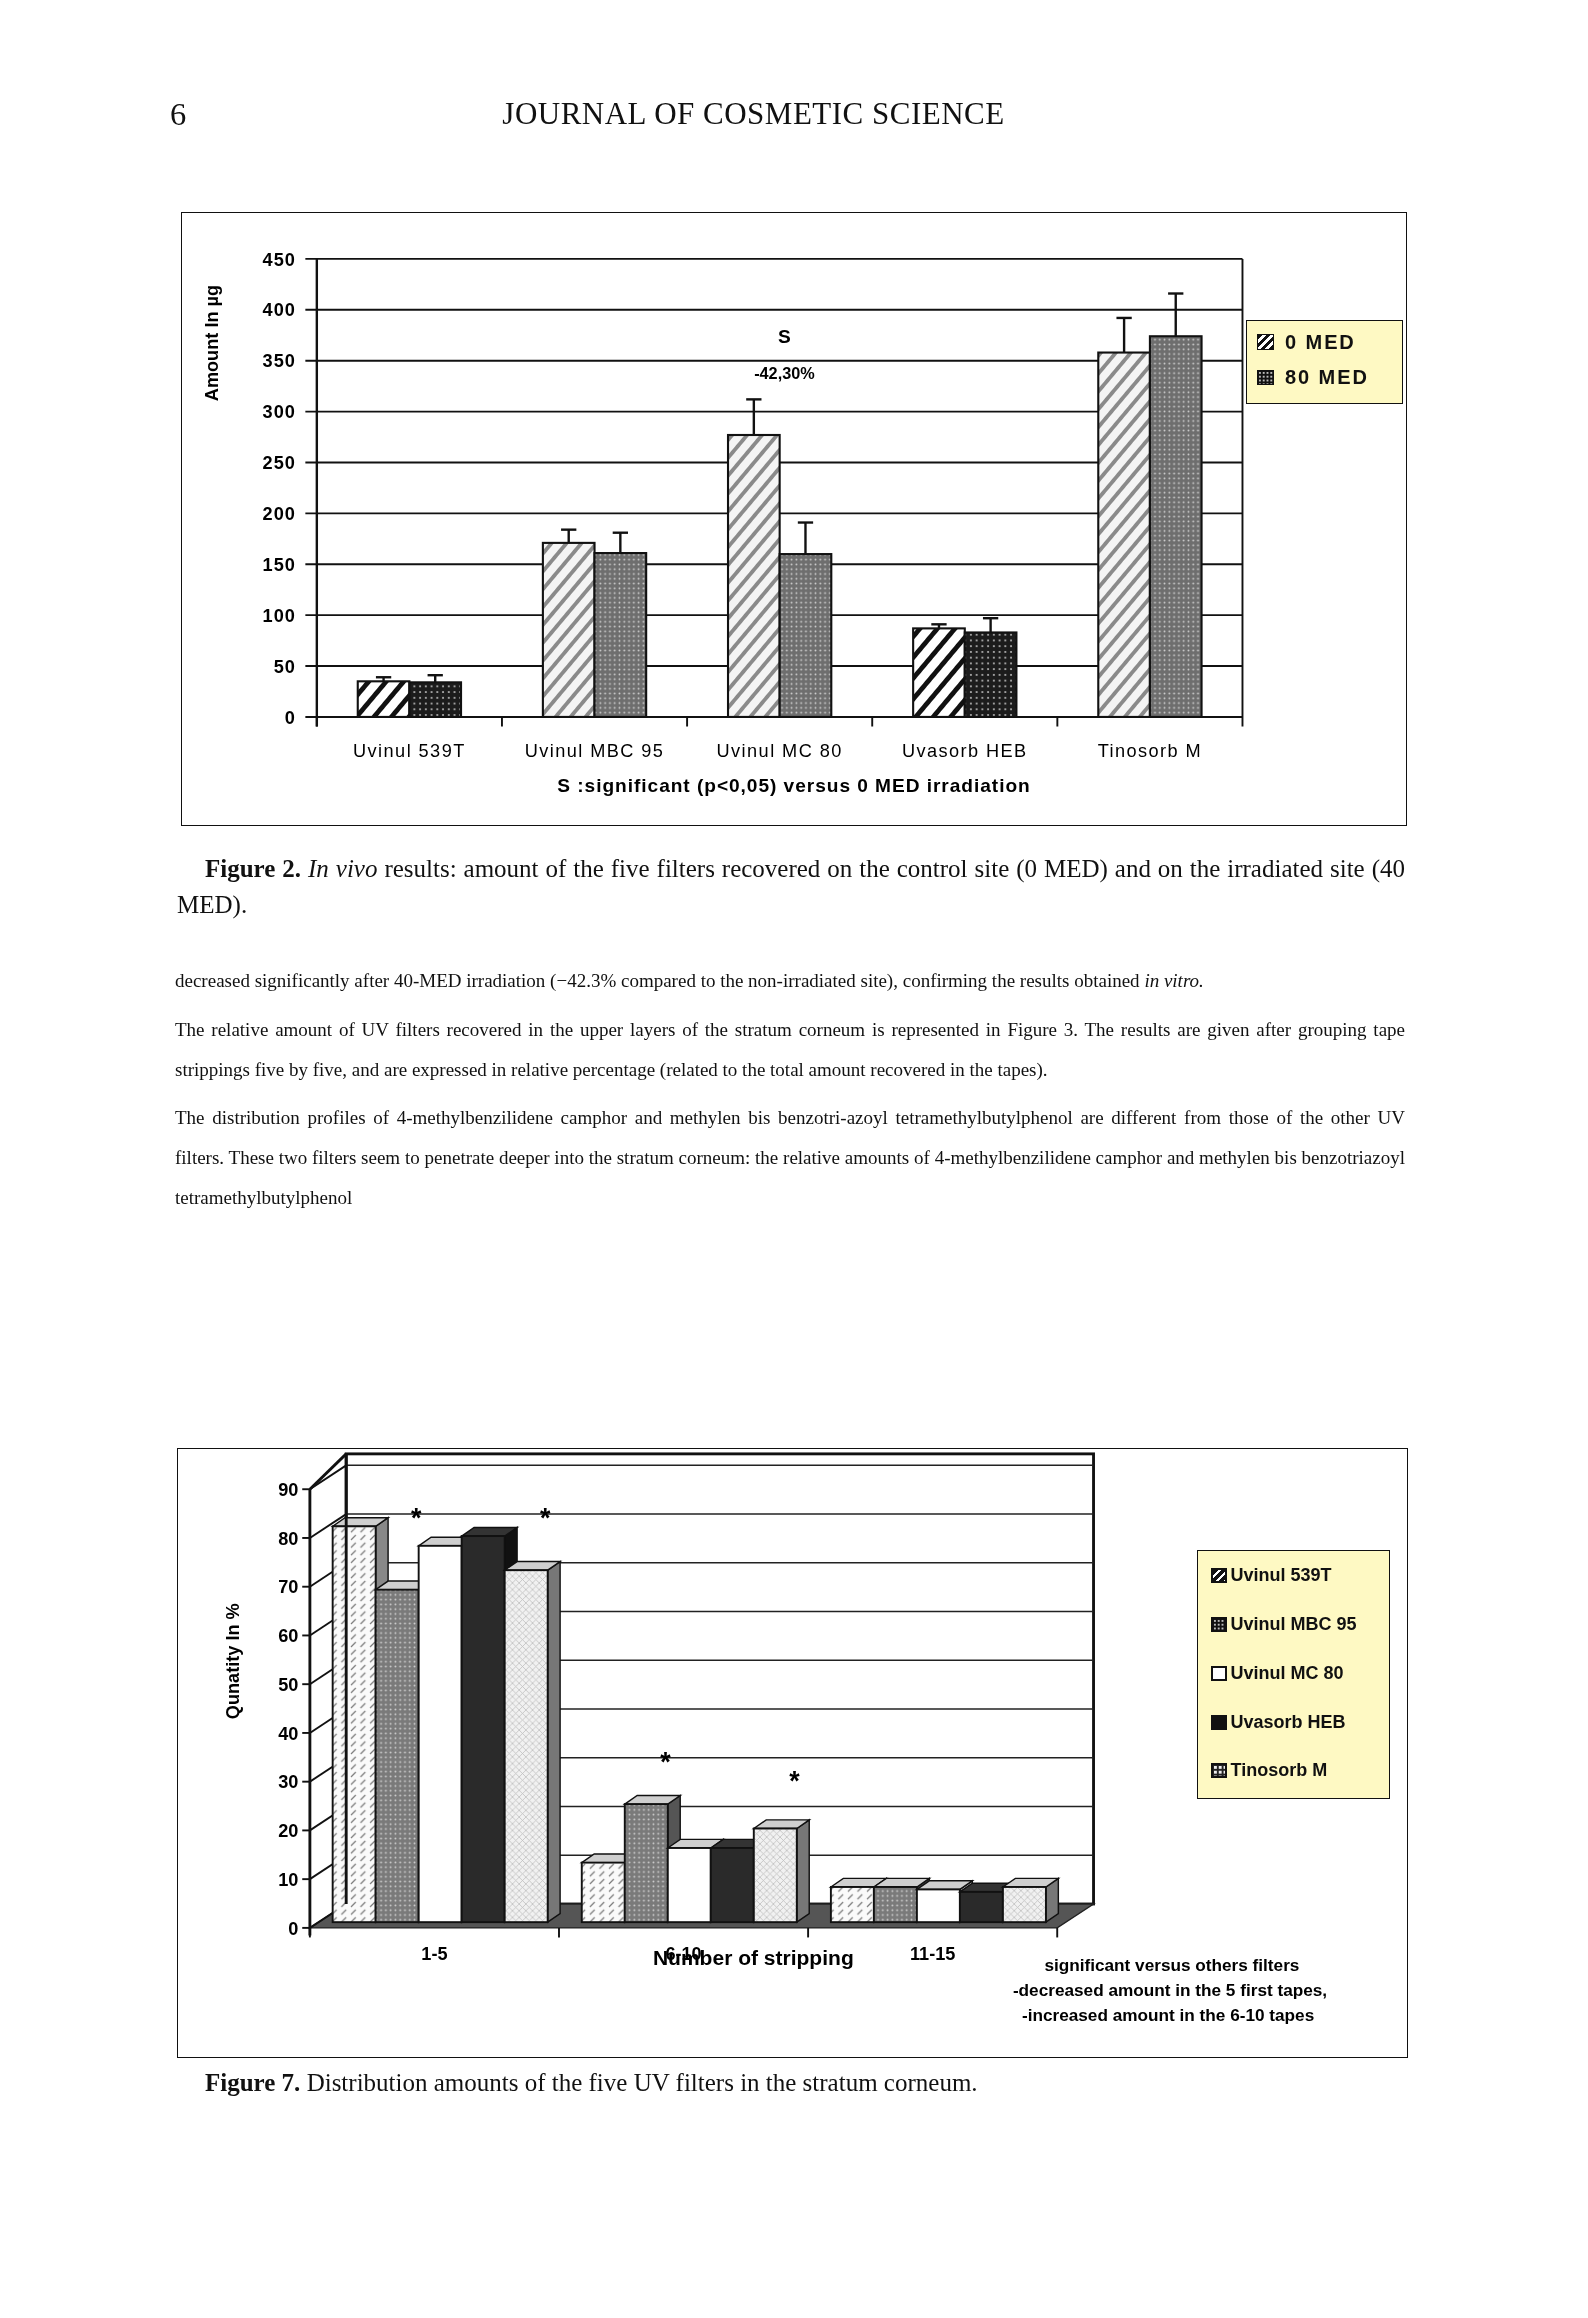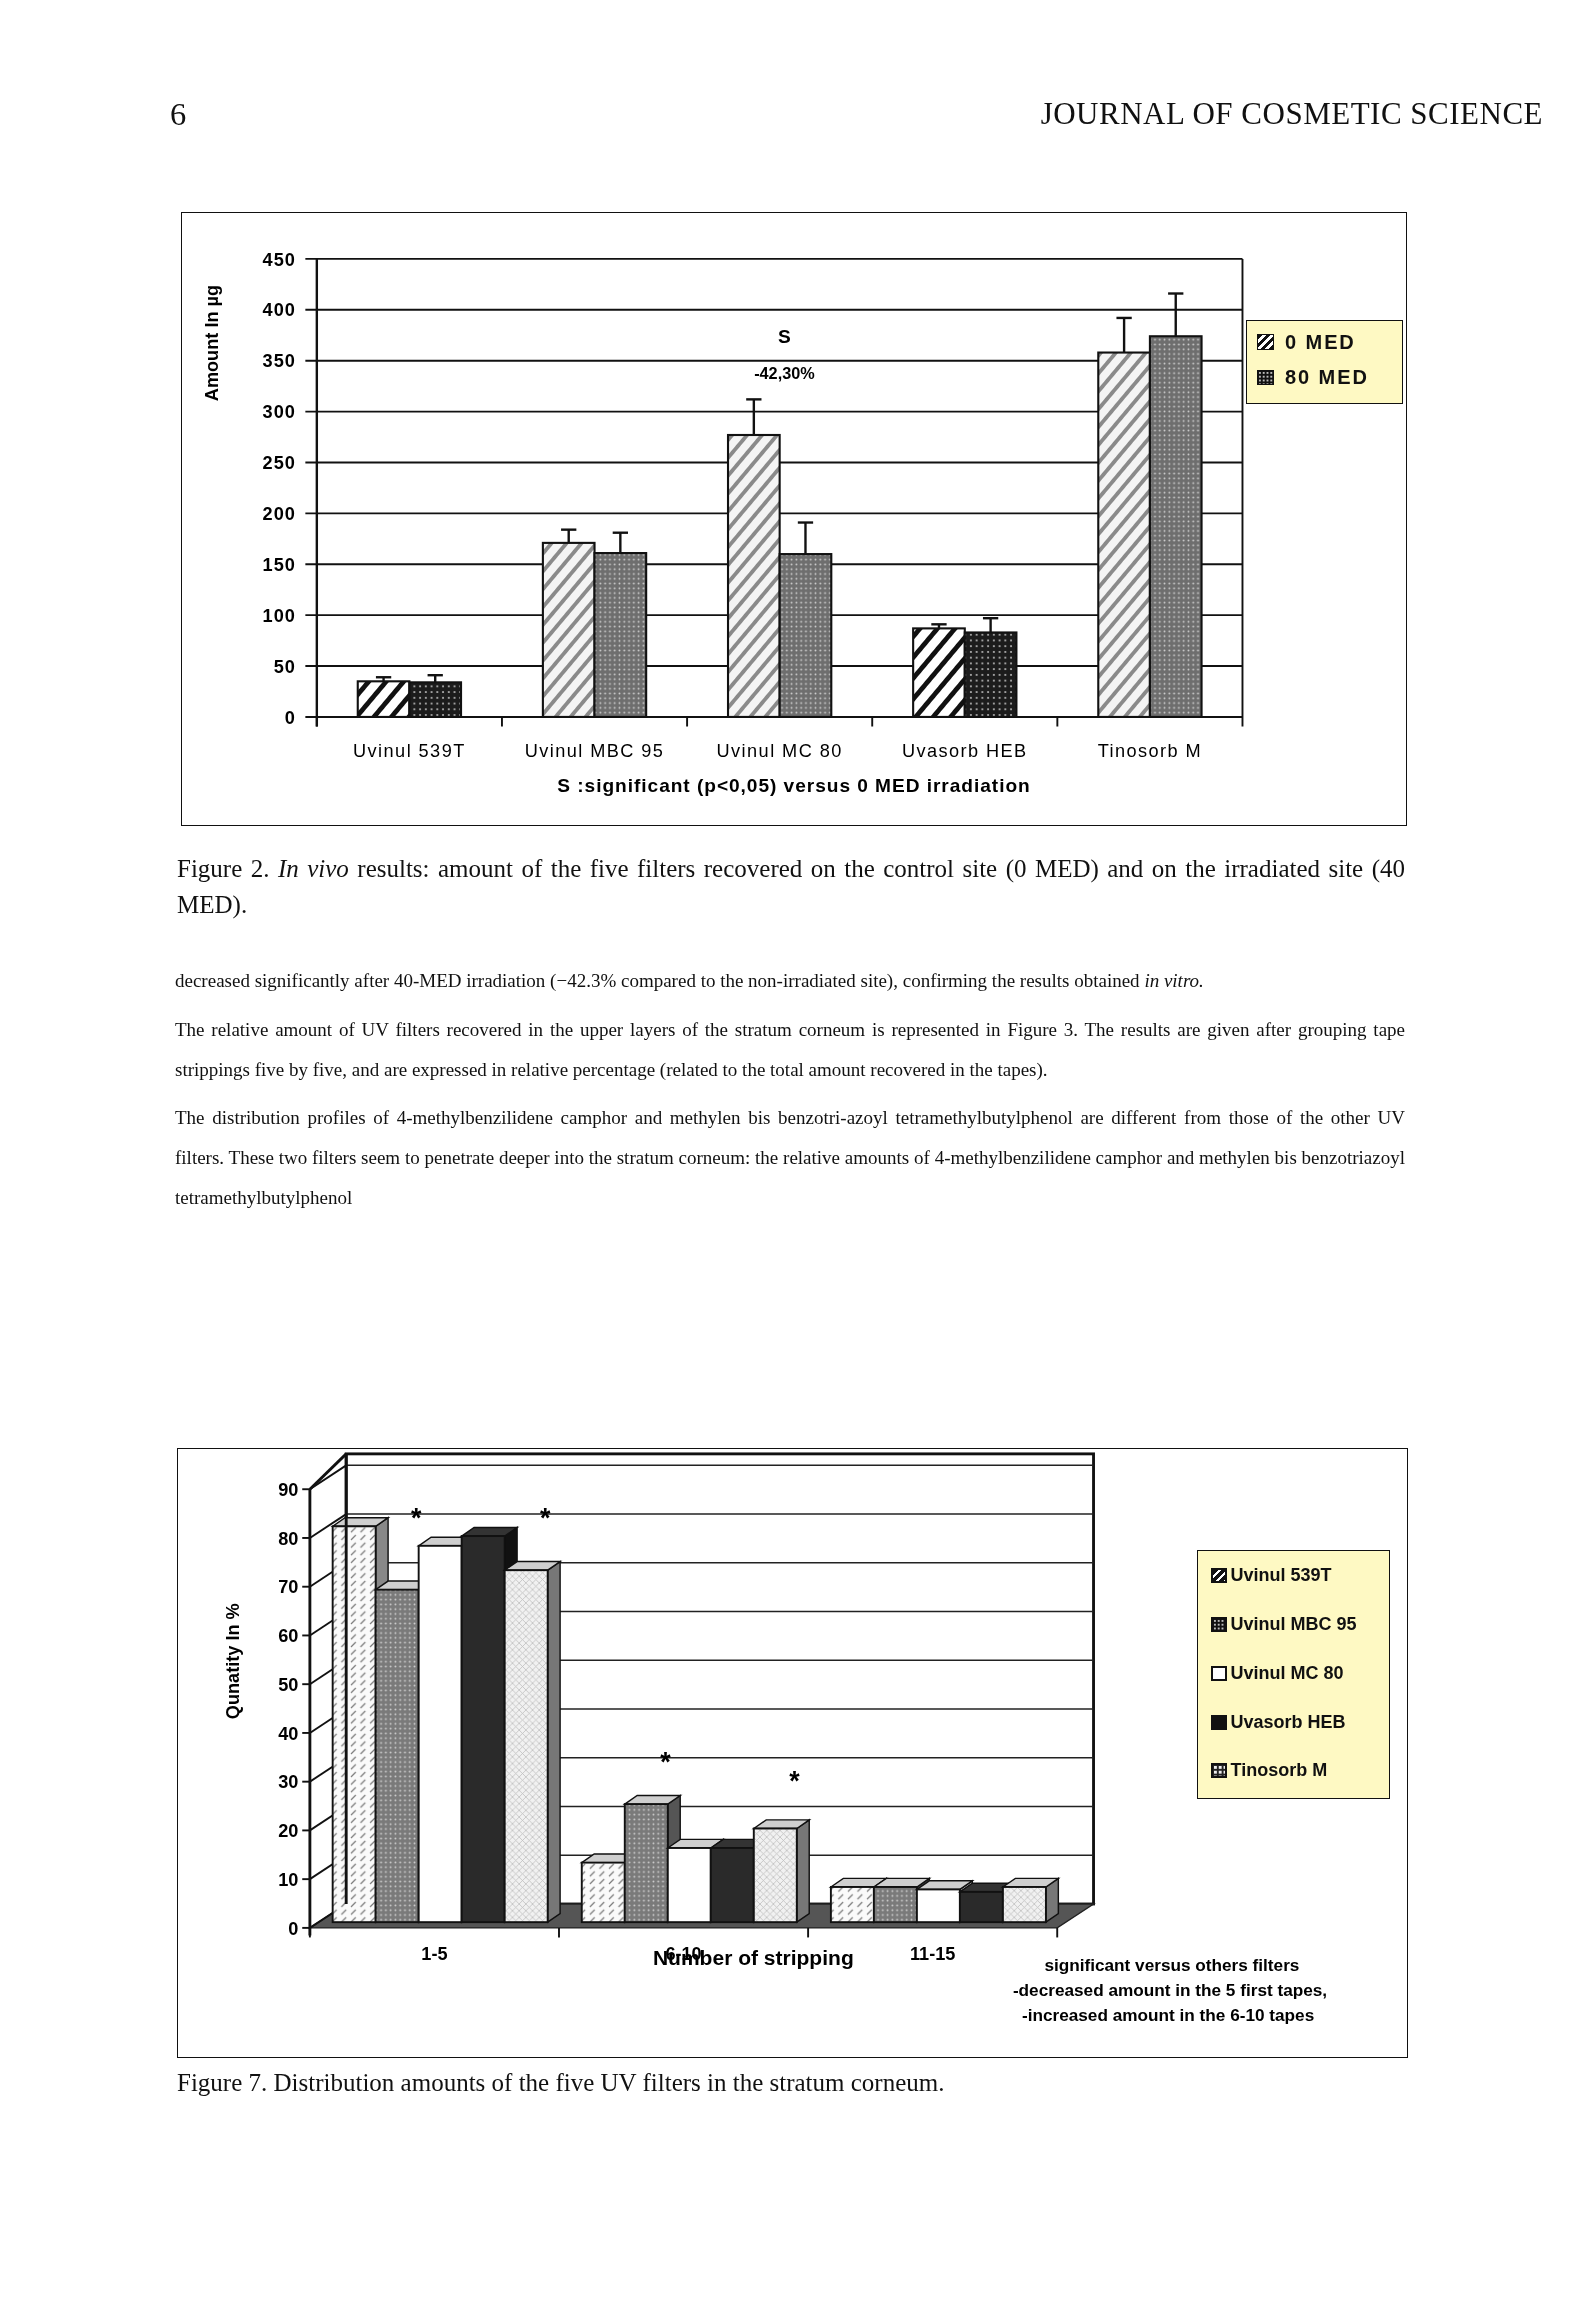--- a/index.html
+++ b/index.html
@@ -1,27 +1,27 @@
 <!DOCTYPE html>
 <html><head>
 <meta charset="utf-8">
 <style>
   html, body { margin: 0; padding: 0; background: #ffffff; }
   body { width: 1589px; height: 2319px; position: relative; overflow: hidden;
          font-family: "Liberation Serif", "DejaVu Serif", serif; color: #111; }
   .abs { position: absolute; }
   .page-number { left: 170px; top: 96px; font-size: 32.5px; }
-  .running-head { left: 0; width: 1507px; top: 96px; text-align: right; font-size: 31px; letter-spacing: 0.5px; padding-left: 36px; }
+  .running-head { left: 0; width: 1507px; top: 96px; text-align: center; font-size: 31px; letter-spacing: 0.5px; }
   .fig-box { border: 1.9px solid #111; background: #fff; }
   #fig2-box { left: 181px; top: 212px; width: 1224px; height: 612px; }
   #fig3-box { left: 177px; top: 1448px; width: 1229px; height: 608px; }
   svg { position: absolute; left: 0; top: 0; overflow: visible; }
   .sans { font-family: "Liberation Sans", "DejaVu Sans", sans-serif; }
   .caption { left: 177px; width: 1228px; font-size: 25px; line-height: 36px; text-align: justify; }
-  .caption b { font-weight: normal; }
+  .caption b { font-weight: bold; margin-left: 28px; }
   .body-text { left: 175px; width: 1230px; font-size: 19px; line-height: 40px; text-align: justify; }
   .body-text p { margin: 0 0 8.6px 0; text-align: justify; text-align-last: left; }
   .body-text p.full-last { text-align-last: justify; }
   .legend-box { border: 1.9px solid #111; background: #fef9c3; }
 </style>
 </head>
 <body>
 
 <div class="abs page-number">6</div>
 <div class="abs running-head">JOURNAL OF COSMETIC SCIENCE</div>

